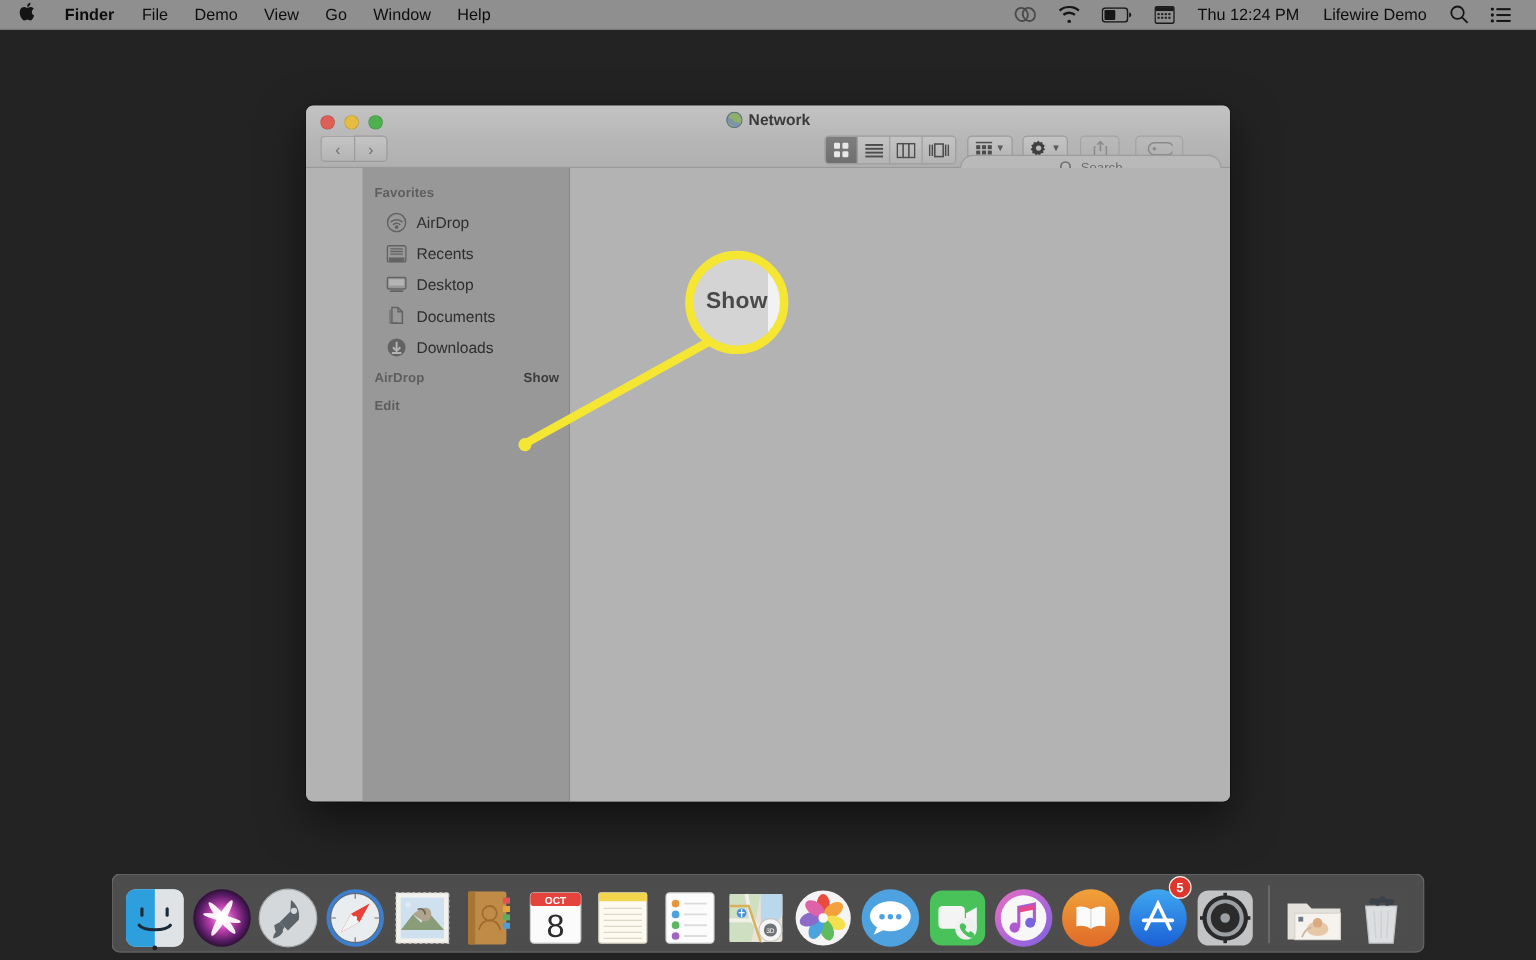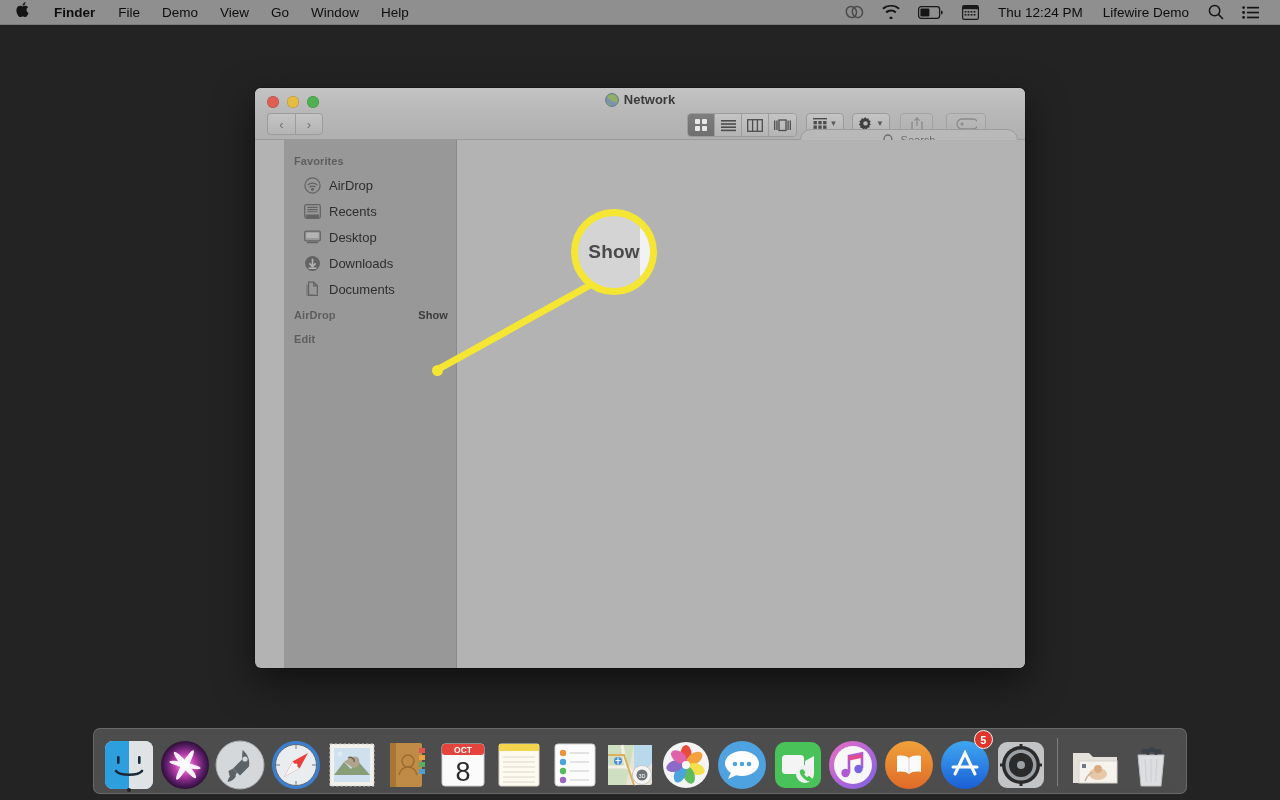--- a/index.html
+++ b/index.html
@@ -81,21 +81,21 @@
   .chev { font-size:8px; color:#5a5a5a; line-height:1; }
 
   .searchbox {
     position:absolute; right:7px; top:0; width:218px; height:22px;
     background:#b9b9b9; border:1px solid #9c9c9c; border-radius:11px;
     display:flex; align-items:center; justify-content:center; gap:6px;
     color:#6d6d6d; font-size:11px;margin-top:16px;
   }
 
   
-  #winbody { position:absolute; top:52px; left:0; width:100%; height:528px; display:flex;padding-left:29px; }
+  #winbody { position:absolute; top:52px; left:18px; width:100%; height:528px; display:flex;padding-left:29px; }
   #sidebar {
     width:173px; height:100%; background:#989898;
     border-right:1px solid #8b8b8b; padding-top:8px; position:relative;
   }
   .sb-header {
     font-size:11px; color:#5e5e5e; font-weight:bold;
     padding:7px 0 5px 10px; letter-spacing:.1px;
   }
   .sb-item {
     height:26px; display:flex; align-items:center; gap:8px;
@@ -405,41 +405,41 @@
                 <rect x="0.7" y="1.2" width="15.6" height="9.6" rx="1.4" fill="none" stroke="#636363" stroke-width="1.25"></rect>
                 <rect x="2.3" y="2.7" width="12.4" height="5.3" fill="#b4b4b4"></rect>
                 <path d="M3.5 11.8h10l1 1.5h-12z" fill="#636363"></path>
               </svg>
           </span>
           <span>Desktop</span>
         </div>
 
         <div class="sb-item">
           <span class="sb-ico">
+            <svg width="17" height="16" viewBox="0 0 17 16">
+                <path d="M4.6 1.2h5.1l3.6 3.6v9.6H4.6z" fill="none" stroke="#636363" stroke-width="1.25"></path>
+                <path d="M9.7 1.2v3.6h3.6" fill="none" stroke="#636363" stroke-width="1.25"></path>
+                <path d="M3 3.2v10.8h7" fill="none" stroke="#636363" stroke-width="1.1" opacity=".75"></path>
+              </svg>
+          </span>
+          <span>Documents</span>
+        </div>
+
+        <div class="sb-item">
+          <span class="sb-ico">
             <svg width="17" height="17" viewBox="0 0 17 17">
                 <circle cx="8.5" cy="8.5" r="7.5" fill="#636363"></circle>
                 <g fill="none" stroke="#b4b4b4" stroke-width="1.6">
                   <line x1="8.5" y1="3.8" x2="8.5" y2="11.2"></line>
                   <polyline points="5.4,8.4 8.5,11.5 11.6,8.4"></polyline>
                   <line x1="4.6" y1="13.2" x2="12.4" y2="13.2"></line>
                 </g>
               </svg>
           </span>
           <span>Downloads</span>
-        </div>
-
-        <div class="sb-item">
-          <span class="sb-ico">
-            <svg width="17" height="16" viewBox="0 0 17 16">
-                <path d="M4.6 1.2h5.1l3.6 3.6v9.6H4.6z" fill="none" stroke="#636363" stroke-width="1.25"></path>
-                <path d="M9.7 1.2v3.6h3.6" fill="none" stroke="#636363" stroke-width="1.25"></path>
-                <path d="M3 3.2v10.8h7" fill="none" stroke="#636363" stroke-width="1.1" opacity=".75"></path>
-              </svg>
-          </span>
-          <span>Documents</span>
         </div>
 
         <div class="sb-header devices-row">
           <span>AirDrop</span>
           <span class="show-label">Show</span>
         </div>
 
         <div class="sb-header">Edit</div>
       </div>
 

